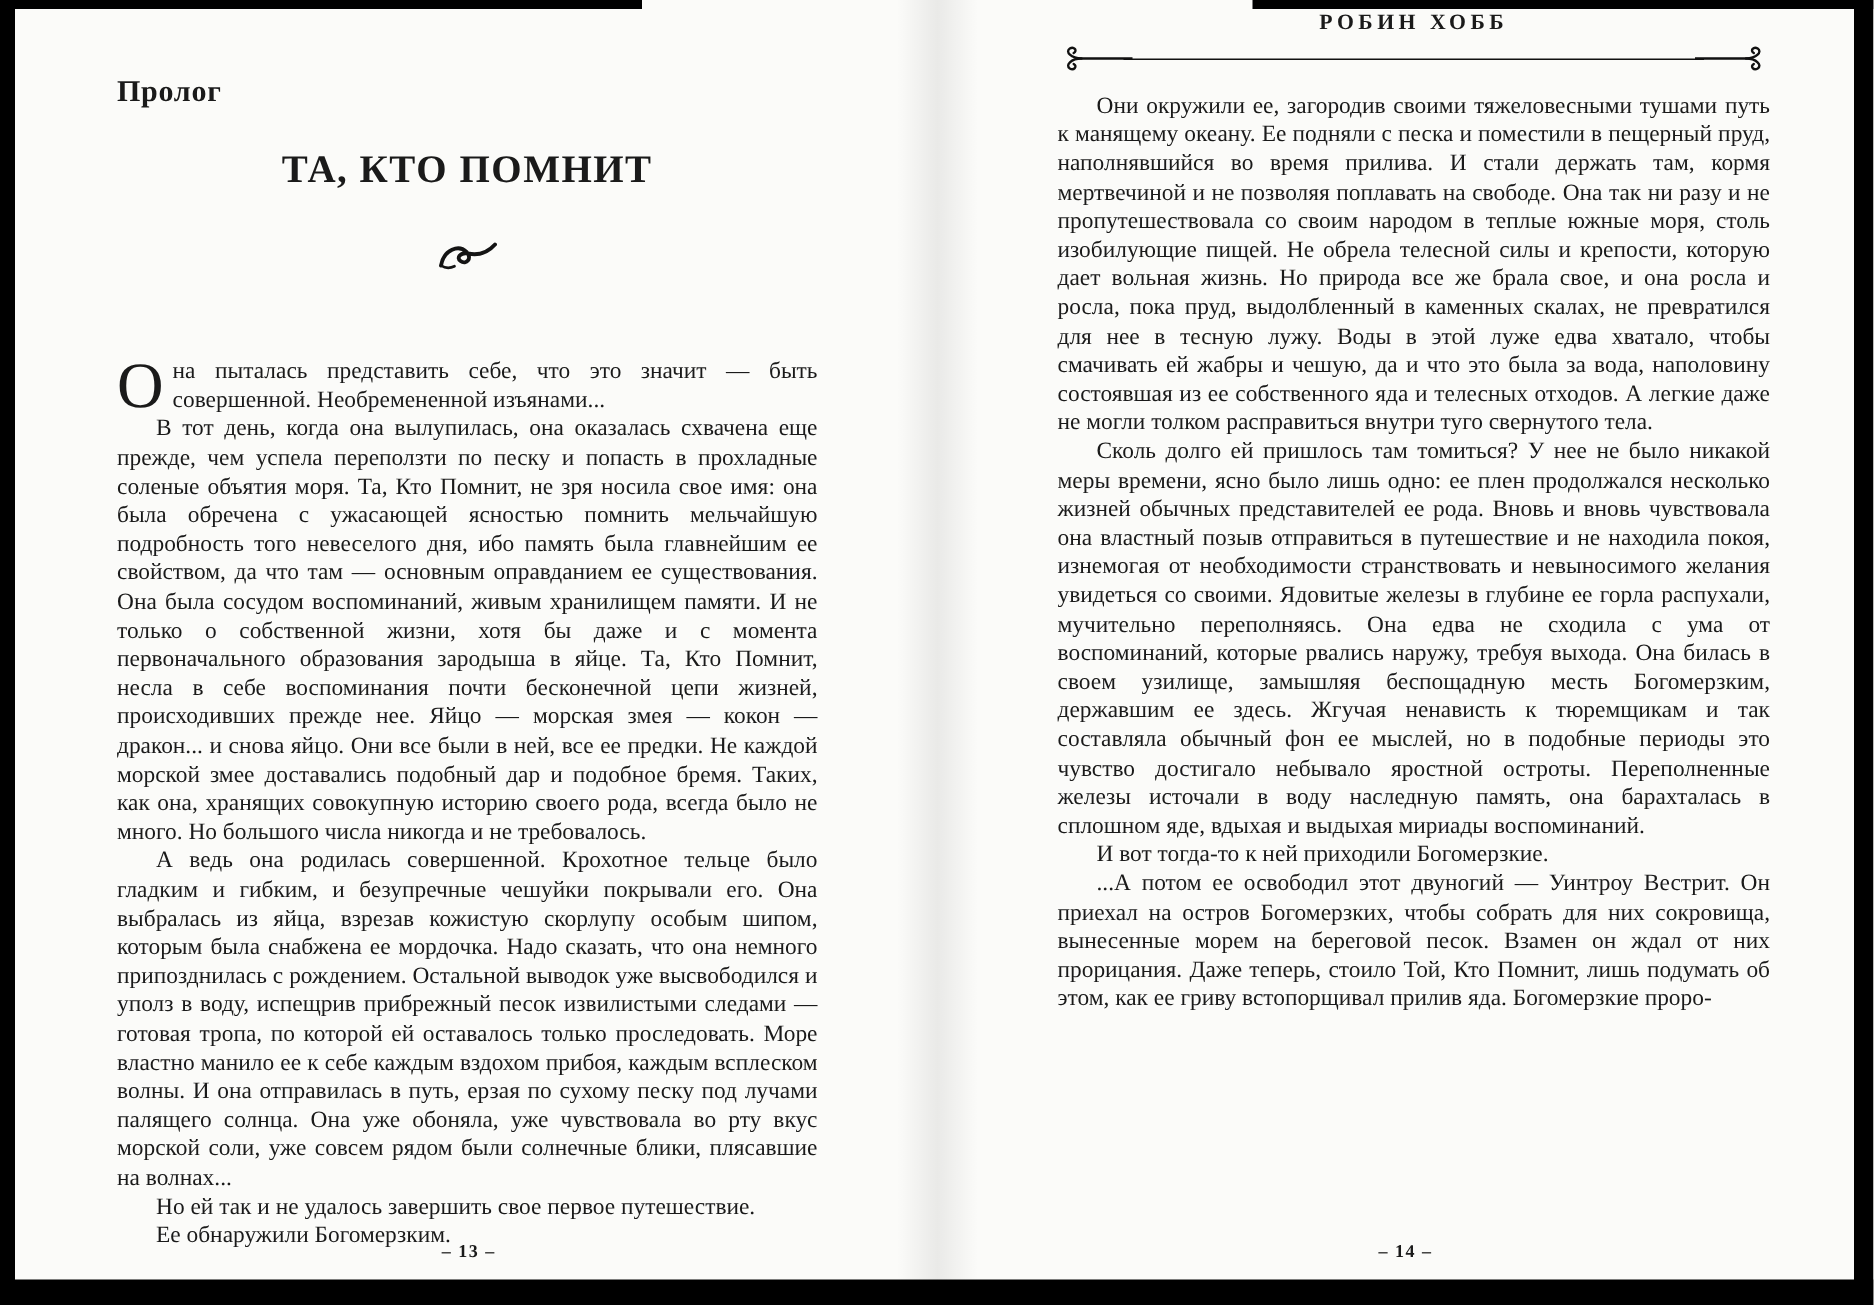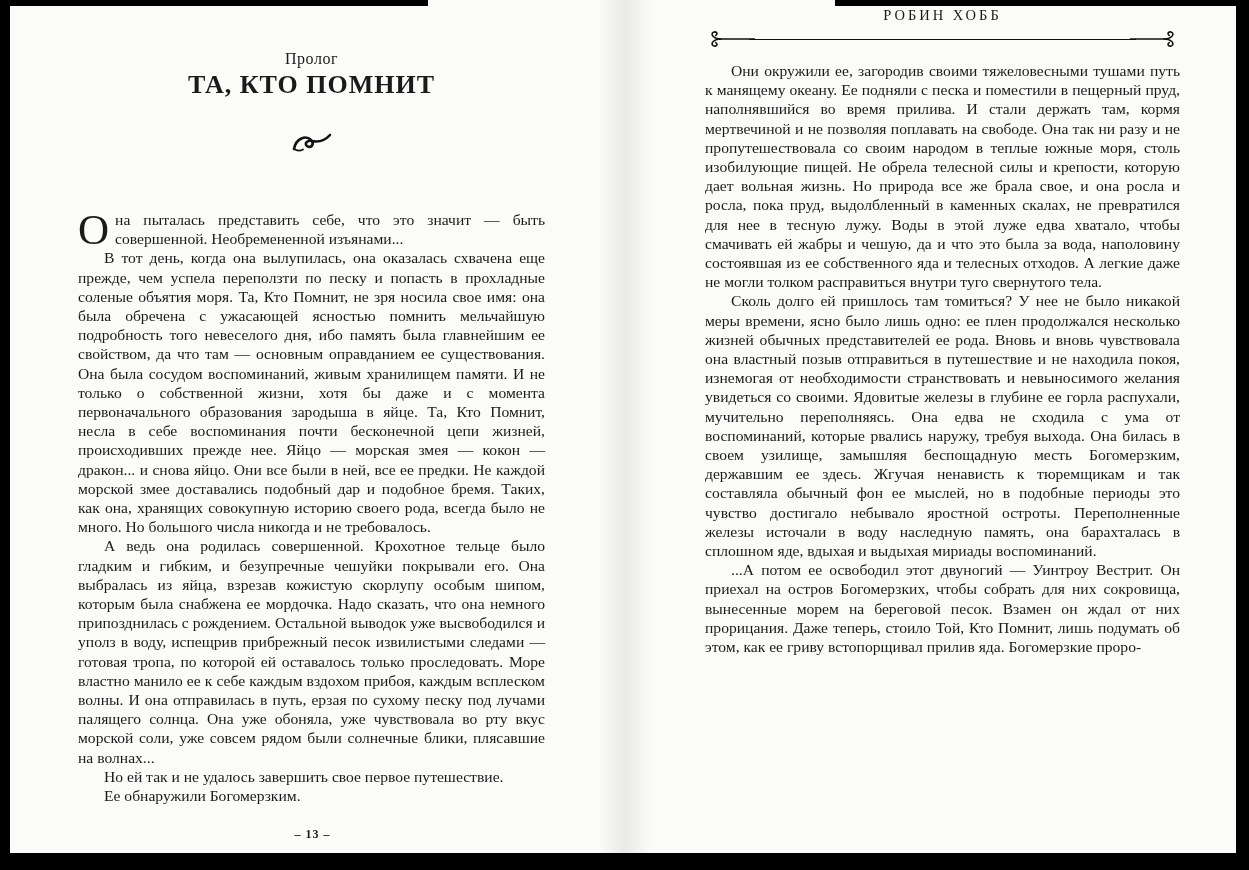--- a/index.html
+++ b/index.html
@@ -25,30 +25,30 @@
     position: absolute; top: 0; bottom: 0; left: 598px; width: 54px;
     background: linear-gradient(90deg, rgba(0,0,0,0) 0%, rgba(0,0,0,0.07) 50%, rgba(0,0,0,0) 100%);
     pointer-events: none; z-index: 2;
   }
 
   .page { position: relative; height: 870px; }
   .page-left  { width: 625px; padding: 50px 80px 0 78px; }
   .page-right { width: 624px; padding: 7px 69px 0 80px; }
 
   .chapter-label {
-    text-align: center; font-weight: normal; font-size: 16px; letter-spacing: 0.5px;
+    text-align: left; font-weight: bold; font-size: 20px; letter-spacing: 0.5px;
   }
   .book-title {
     text-align: center; font-weight: bold; font-size: 26px; letter-spacing: 1px;
-    margin-top: 2px;
+    margin-top: 25px;
   }
   .ornament { text-align: center; margin: 32px 0 54px 0; height: 24px; }
 
   .running-header {
-    text-align: center; font-weight: normal; font-size: 14.5px; letter-spacing: 3px;
+    text-align: center; font-weight: bold; font-size: 14.5px; letter-spacing: 3px;
   }
   .header-rule {
     display: flex; align-items: center; margin-top: 6px; height: 18px;
   }
   .header-rule .rule-line {
     flex: 1; border-top: 1.6px solid #111; height: 0; margin: 0 -6px;
   }
   .curl { flex: 0 0 auto; z-index: 1; }
   .curl-right { transform: scaleX(-1); }
 
@@ -110,24 +110,26 @@
       <svg class="curl curl-right" width="50" height="18" viewBox="0 0 50 18" aria-hidden="true">
         <path d="M50 9 L16 9 C 9 9, 5 4.5, 8.2 2.4 C 10.8 0.8, 13.6 3.6, 10.8 5.4" fill="none" stroke="#111" stroke-width="1.6" stroke-linecap="round"></path>
         <path d="M16 9 C 9 9, 5 13.5, 8.2 15.6 C 10.8 17.2, 13.6 14.4, 10.8 12.6" fill="none" stroke="#111" stroke-width="1.6" stroke-linecap="round"></path>
       </svg>
     </div>
 
     <div class="body-text">
       <div>
           <p class="para">Они окружили ее, загородив своими тяжеловесными тушами путь к манящему океану. Ее подняли с песка и поместили в пещерный пруд, наполнявшийся во время прилива. И стали держать там, кормя мертвечиной и не позволяя поплавать на свободе. Она так ни разу и не пропутешествовала со своим народом в теплые южные моря, столь изобилующие пищей. Не обрела телесной силы и крепости, которую дает вольная жизнь. Но природа все же брала свое, и она росла и росла, пока пруд, выдолбленный в каменных скалах, не превратился для нее в тесную лужу. Воды в этой луже едва хватало, чтобы смачивать ей жабры и чешую, да и что это была за вода, наполовину состоявшая из ее собственного яда и телесных отходов. А легкие даже не могли толком расправиться внутри туго свернутого тела.</p>
           <p class="para">Сколь долго ей пришлось там томиться? У нее не было никакой меры времени, ясно было лишь одно: ее плен продолжался несколько жизней обычных представителей ее рода. Вновь и вновь чувствовала она властный позыв отправиться в путешествие и не находила покоя, изнемогая от необходимости странствовать и невыносимого желания увидеться со своими. Ядовитые железы в глубине ее горла распухали, мучительно переполняясь. Она едва не сходила с ума от воспоминаний, которые рвались наружу, требуя выхода. Она билась в своем узилище, замышляя беспощадную месть Богомерзким, державшим ее здесь. Жгучая ненависть к тюремщикам и так составляла обычный фон ее мыслей, но в подобные периоды это чувство достигало небывало яростной остроты. Переполненные железы источали в воду наследную память, она барахталась в сплошном яде, вдыхая и выдыхая мириады воспоминаний.</p>
+          <p class="para">И вот тогда-то к ней приходили Богомерзкие.</p>
           <p class="para">...А потом ее освободил этот двуногий — Уинтроу Вестрит. Он приехал на остров Богомерзких, чтобы собрать для них сокровища, вынесенные морем на береговой песок. Взамен он ждал от них прорицания. Даже теперь, стоило Той, Кто Помнит, лишь подумать об этом, как ее гриву встопорщивал прилив яда. Богомерзкие проро-</p>
         </div>
     </div>
 
+    <div class="page-number">– 14 –</div>
   </div>
 
 </div>
 
 <div class="gutter-shadow"></div>
 
 <div class="frame frame-top-left"></div>
 <div class="frame frame-top-right"></div>
 <div class="frame frame-left"></div>
 <div class="frame frame-right"></div>

